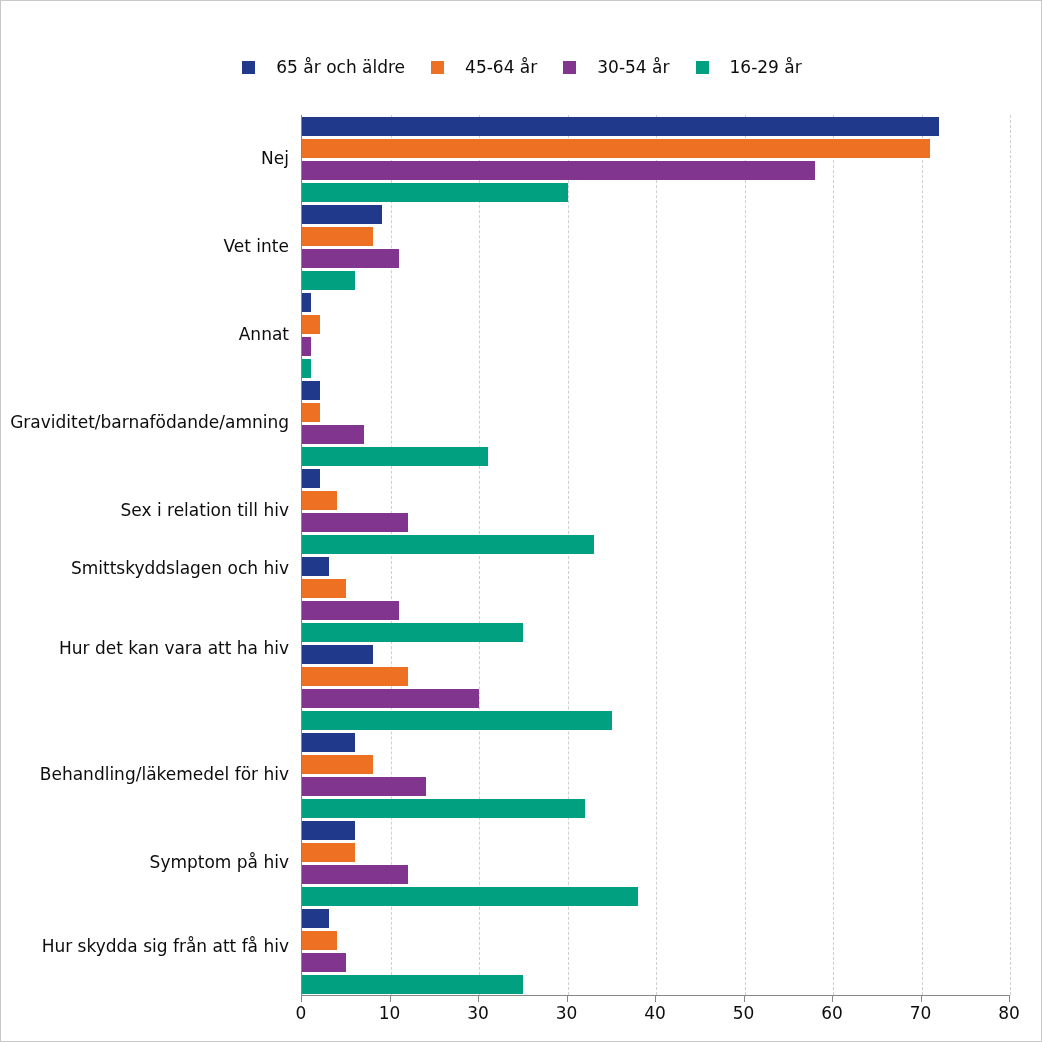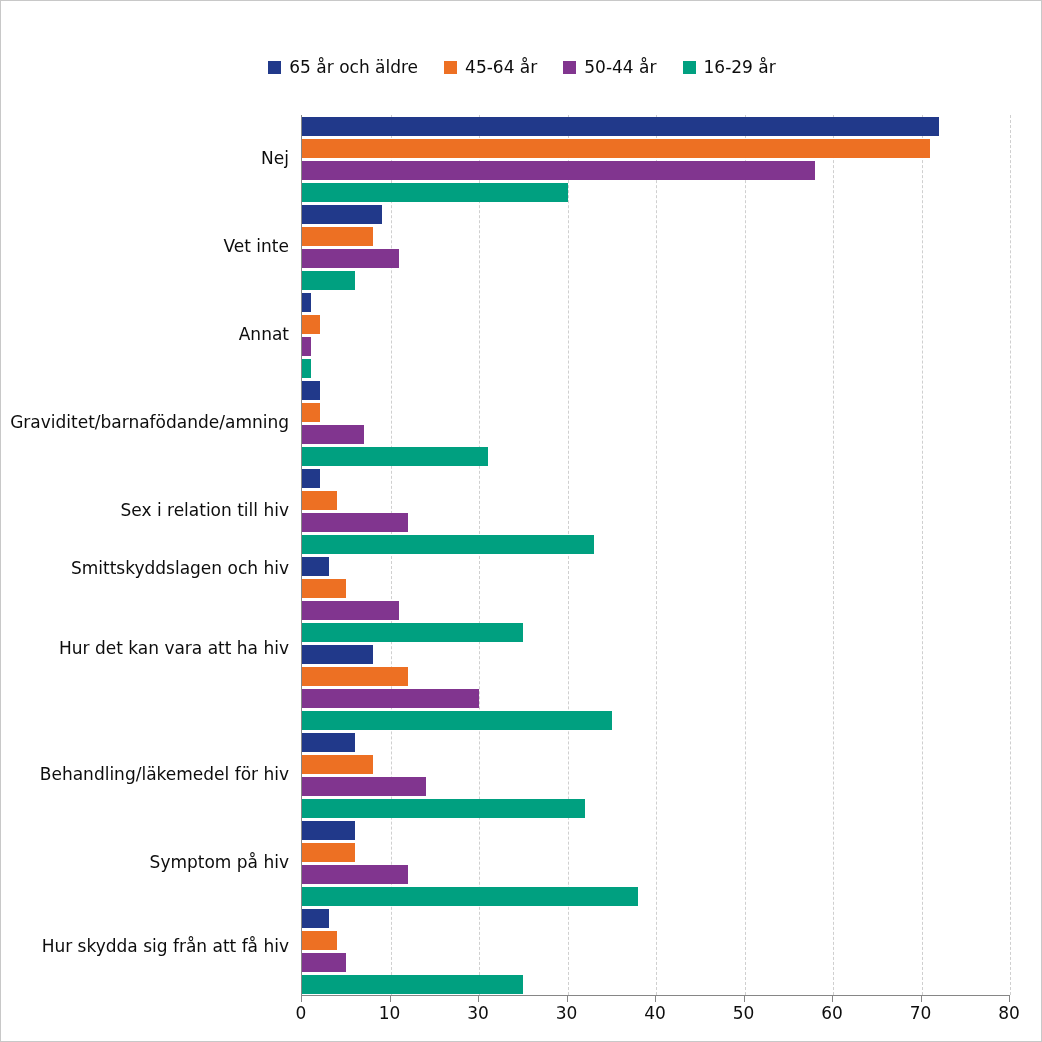--- a/index.html
+++ b/index.html
@@ -27,21 +27,21 @@
     top: 58px;
     width: 1042px;
     display: flex;
     justify-content: center;
     align-items: center;
     gap: 26px;
   }
   .legend-item {
     display: flex;
     align-items: center;
-    gap: 8px;
+    gap: 21px;
     white-space: nowrap;
   }
   .legend-swatch {
     width: 13px;
     height: 13px;
     display: inline-block;
   }
   .legend-label {
     font-size: 17px;
     color: #0d0d0d;
@@ -132,21 +132,21 @@
       <div class="legend-item">
         <span class="legend-swatch" style="background: rgb(33, 57, 138);"></span>
         <span class="legend-label">65 år och äldre</span>
       </div>
       <div class="legend-item">
         <span class="legend-swatch" style="background: rgb(237, 112, 35);"></span>
         <span class="legend-label">45-64 år</span>
       </div>
       <div class="legend-item">
         <span class="legend-swatch" style="background: rgb(129, 53, 143);"></span>
-        <span class="legend-label">50-44 år</span>
+        <span class="legend-label">30-54 år</span>
       </div>
       <div class="legend-item">
         <span class="legend-swatch" style="background: rgb(0, 160, 128);"></span>
         <span class="legend-label">16-29 år</span>
       </div>
     </div>
 
   <div id="plot">
       <div class="gridline" style="left: 88.5px;"></div>
       <div class="gridline" style="left: 177px;"></div>

